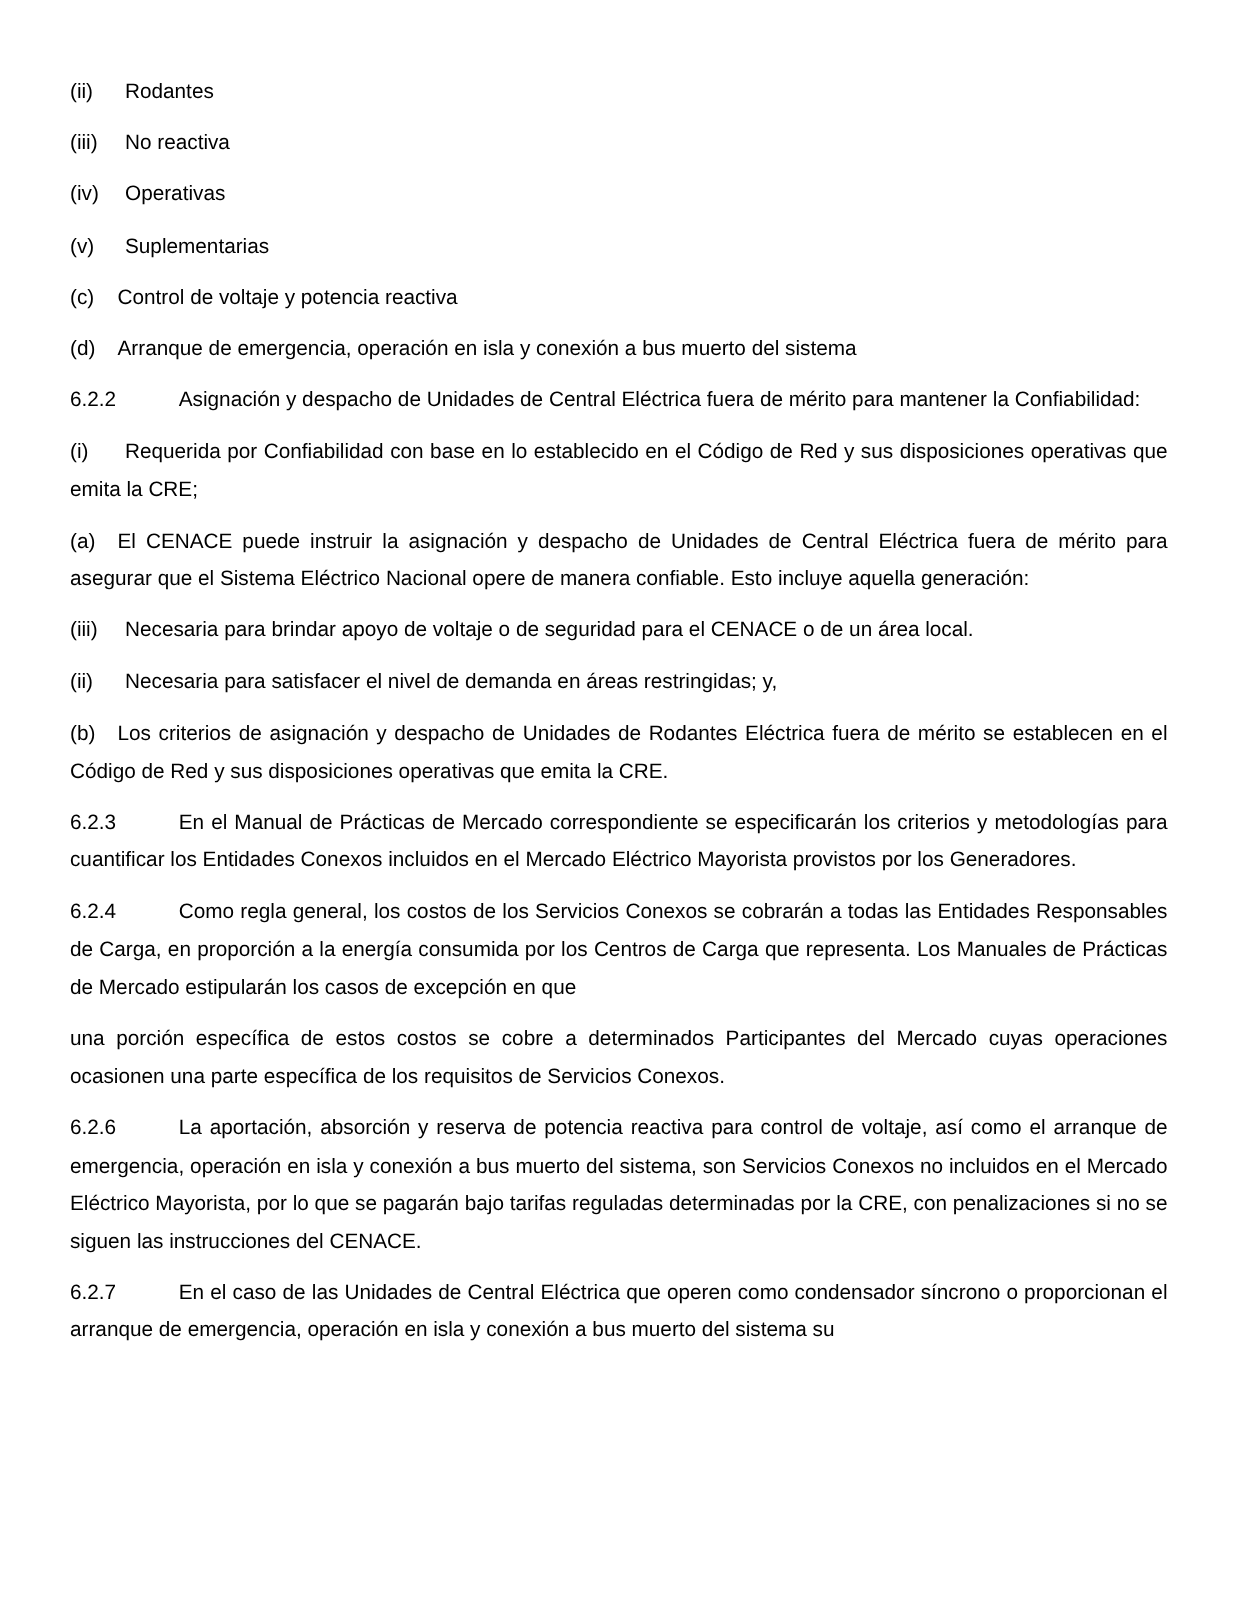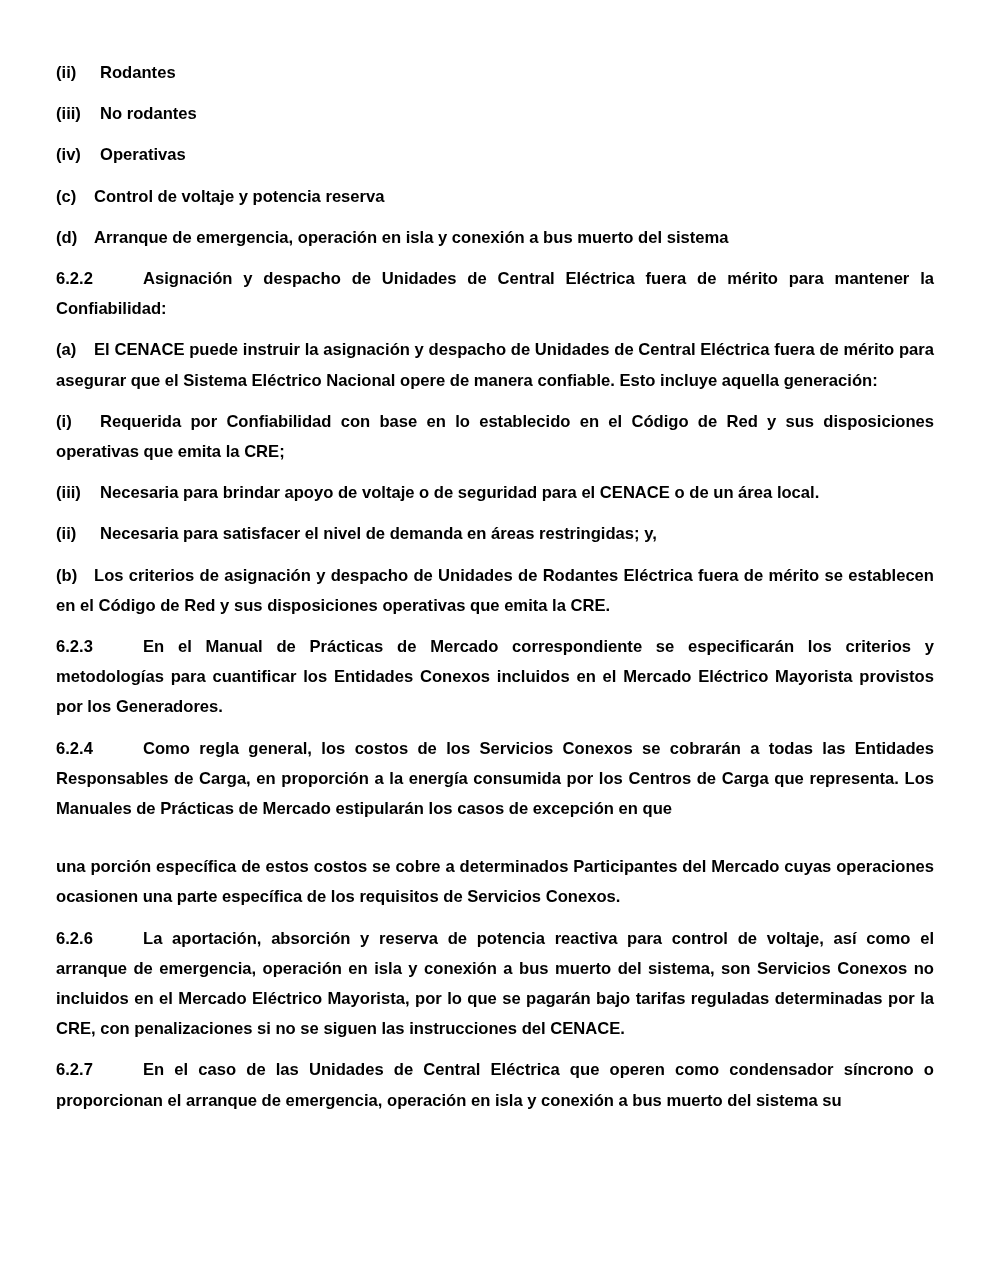--- a/index.html
+++ b/index.html
@@ -15,21 +15,20 @@
     -webkit-font-smoothing: antialiased;
   }
 
   .page {
     position: relative;
     width: 990px;
     height: 1280px;
     box-sizing: border-box;
     padding: 58px 56px 0 56px;
     background: #ffffff;
-    font-weight: bold;
   }
 
   .doc-body {
     width: 878px;
   }
 
   
   .para {
     font-size: 16.6px;
     line-height: 30.2px;
@@ -55,36 +54,37 @@
   .m-alpha   { width: 38px; }   
   .m-num     { width: 87px; }   
 
   
   .para.last {
     margin-bottom: 0;
   }
 
   
   .para.continuation {
-    margin-top: 28px;
+    margin-top: 11px;
   }
 </style>
 </head>
 <body>
 
 <div class="page">
   <div class="doc-body" id="doc-body">
       <p class="para single"><span class="marker m-roman">(ii)</span><span class="ptext">Rodantes</span></p>
-      <p class="para single"><span class="marker m-roman">(iii)</span><span class="ptext">No rodantes</span></p>
+      <p class="para single"><span class="marker m-roman">(iii)</span><span class="ptext">No reactiva</span></p>
       <p class="para single"><span class="marker m-roman">(iv)</span><span class="ptext">Operativas</span></p>
-      <p class="para single"><span class="marker m-alpha">(c)</span><span class="ptext">Control de voltaje y potencia reserva</span></p>
+      <p class="para single"><span class="marker m-roman">(v)</span><span class="ptext">Suplementarias</span></p>
+      <p class="para single"><span class="marker m-alpha">(c)</span><span class="ptext">Control de voltaje y potencia reactiva</span></p>
       <p class="para single"><span class="marker m-alpha">(d)</span><span class="ptext">Arranque de emergencia, operación en isla y conexión a bus muerto del sistema</span></p>
       <p class="para"><span class="marker m-num">6.2.2</span><span class="ptext">Asignación y despacho de Unidades de Central Eléctrica fuera de mérito para mantener la Confiabilidad:</span></p>
+      <p class="para"><span class="marker m-roman">(i)</span><span class="ptext">Requerida por Confiabilidad con base en lo establecido en el Código de Red y sus disposiciones operativas que emita la CRE;</span></p>
       <p class="para"><span class="marker m-alpha">(a)</span><span class="ptext">El CENACE puede instruir la asignación y despacho de Unidades de Central Eléctrica fuera de mérito para asegurar que el Sistema Eléctrico Nacional opere de manera confiable. Esto incluye aquella generación:</span></p>
-      <p class="para"><span class="marker m-roman">(i)</span><span class="ptext">Requerida por Confiabilidad con base en lo establecido en el Código de Red y sus disposiciones operativas que emita la CRE;</span></p>
       <p class="para single"><span class="marker m-roman">(iii)</span><span class="ptext">Necesaria para brindar apoyo de voltaje o de seguridad para el CENACE o de un área local.</span></p>
       <p class="para single"><span class="marker m-roman">(ii)</span><span class="ptext">Necesaria para satisfacer el nivel de demanda en áreas restringidas; y,</span></p>
       <p class="para"><span class="marker m-alpha">(b)</span><span class="ptext">Los criterios de asignación y despacho de Unidades de Rodantes Eléctrica fuera de mérito se establecen en el Código de Red y sus disposiciones operativas que emita la CRE.</span></p>
       <p class="para"><span class="marker m-num">6.2.3</span><span class="ptext">En el Manual de Prácticas de Mercado correspondiente se especificarán los criterios y metodologías para cuantificar los Entidades Conexos incluidos en el Mercado Eléctrico Mayorista provistos por los Generadores.</span></p>
       <p class="para"><span class="marker m-num">6.2.4</span><span class="ptext">Como regla general, los costos de los Servicios Conexos se cobrarán a todas las Entidades Responsables de Carga, en proporción a la energía consumida por los Centros de Carga que representa. Los Manuales de Prácticas de Mercado estipularán los casos de excepción en que</span></p>
       <p class="para continuation"><span class="ptext">una porción específica de estos costos se cobre a determinados Participantes del Mercado cuyas operaciones ocasionen una parte específica de los requisitos de Servicios Conexos.</span></p>
       <p class="para"><span class="marker m-num">6.2.6</span><span class="ptext">La aportación, absorción y reserva de potencia reactiva para control de voltaje, así como el arranque de emergencia, operación en isla y conexión a bus muerto del sistema, son Servicios Conexos no incluidos en el Mercado Eléctrico Mayorista, por lo que se pagarán bajo tarifas reguladas determinadas por la CRE, con penalizaciones si no se siguen las instrucciones del CENACE.</span></p>
       <p class="para last"><span class="marker m-num">6.2.7</span><span class="ptext">En el caso de las Unidades de Central Eléctrica que operen como condensador síncrono o proporcionan el arranque de emergencia, operación en isla y conexión a bus muerto del sistema su</span></p>
     </div>
 </div>

